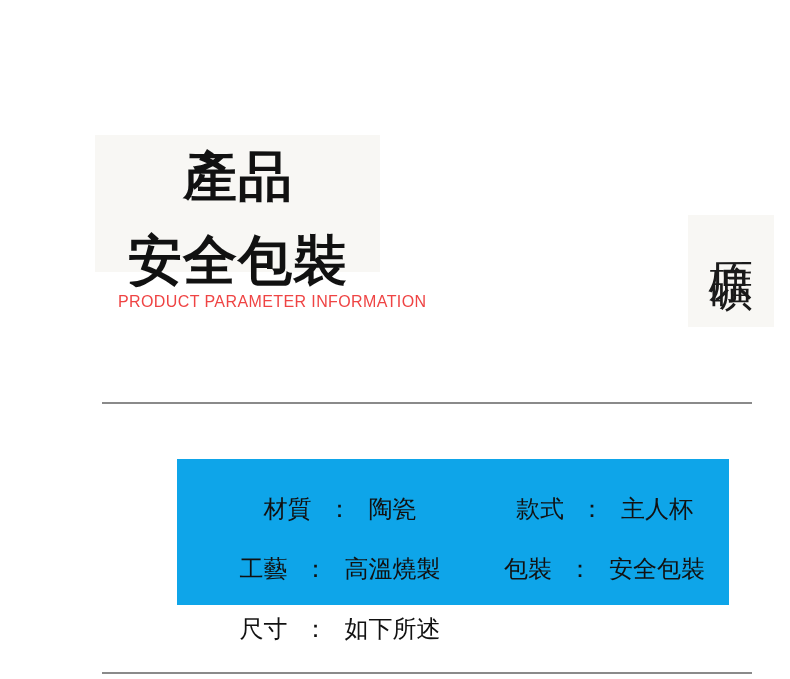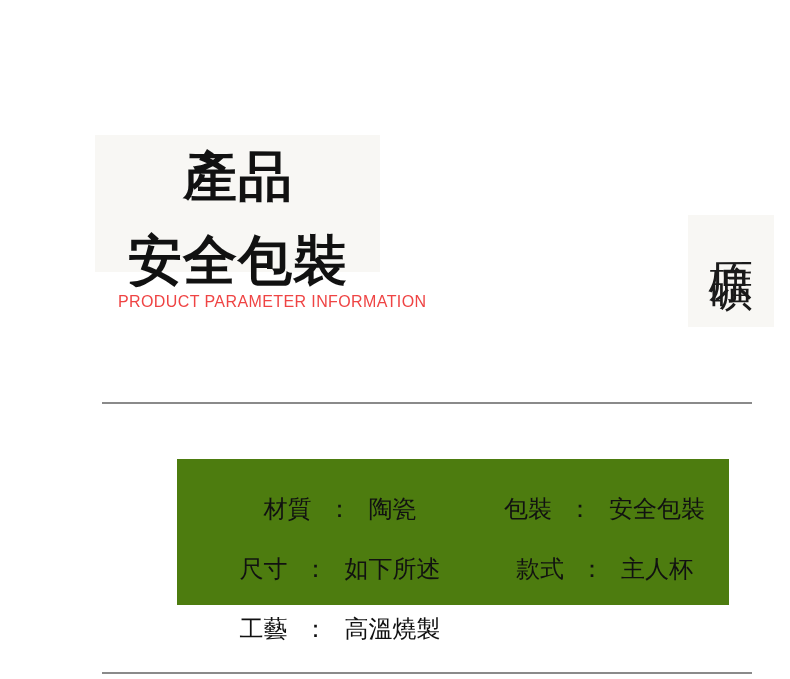--- a/index.html
+++ b/index.html
@@ -72,21 +72,21 @@
     background: #8a8a8a;
   }
   .divider-top { top: 370px; }
   .divider-bottom { top: 640px; }
 
   
   .params-panel {
     position: absolute;
     left: 145px; top: 427px;
     width: 552px; height: 146px;
-    background: #4d7c0f;
+    background: #0ea5e9;
     display: flex;
     padding: 12px 0 0 23px;
   }
   .params-col { display: flex; flex-direction: column; }
   .params-col-left  { width: 269px; }
   .params-col-right { flex: 1; }
   .param-row {
     font-size: 24px;
     line-height: 44px;
     color: #111111;
@@ -114,31 +114,31 @@
   </div>
 
   <div class="divider divider-top"></div>
 
   <div class="params-panel">
     <div class="params-col params-col-left">
       <div class="param-row">
         <span>材質</span><span class="param-sep">：</span><span>陶瓷</span>
       </div>
       <div class="param-row">
-        <span>尺寸</span><span class="param-sep">：</span><span>如下所述</span>
+        <span>工藝</span><span class="param-sep">：</span><span>高溫燒製</span>
       </div>
       <div class="param-row">
-        <span>工藝</span><span class="param-sep">：</span><span>高溫燒製</span>
+        <span>尺寸</span><span class="param-sep">：</span><span>如下所述</span>
       </div>
     </div>
     <div class="params-col params-col-right">
       <div class="param-row">
-        <span>包裝</span><span class="param-sep">：</span><span>安全包裝</span>
+        <span>款式</span><span class="param-sep">：</span><span>主人杯</span>
       </div>
       <div class="param-row">
-        <span>款式</span><span class="param-sep">：</span><span>主人杯</span>
+        <span>包裝</span><span class="param-sep">：</span><span>安全包裝</span>
       </div>
     </div>
   </div>
 
   <div class="divider divider-bottom"></div>
 
 </div>
 
 </body></html>

